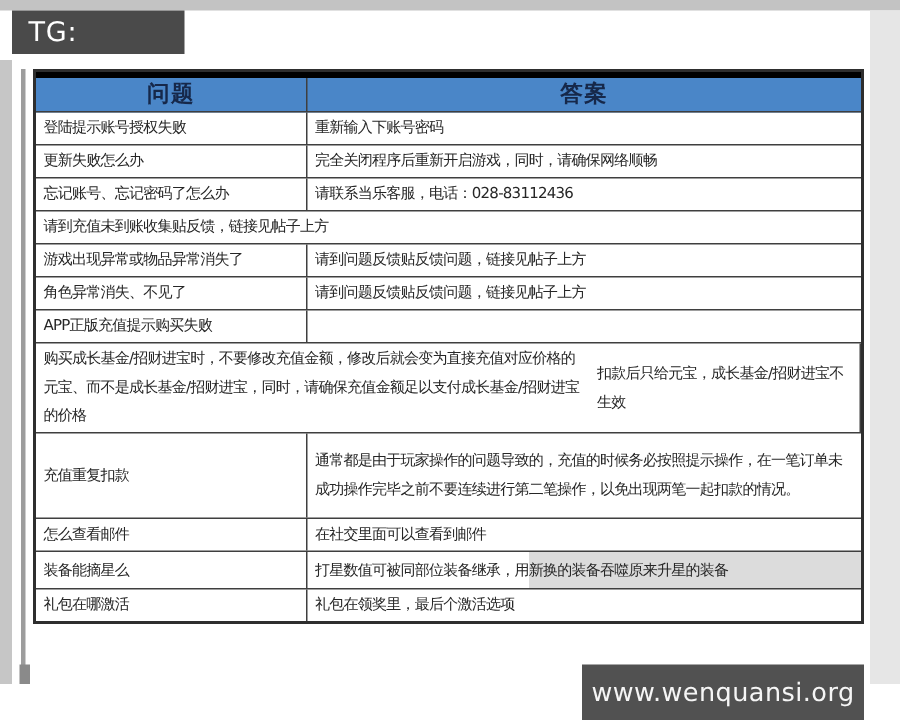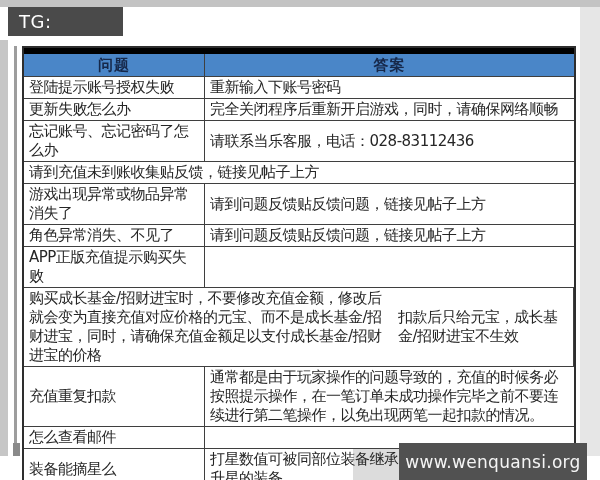--- a/index.html
+++ b/index.html
@@ -24,40 +24,40 @@
 
   
   .faq{
     position:absolute;left:22px;top:46px;width:554px;
     border:2px solid #2e2e2e;box-sizing:border-box;background:#ffffff;
   }
   .row{display:flex;border-bottom:1px solid #3f3f3f;}
   .row:last-child{border-bottom:none;}
   .cell{
     box-sizing:border-box;display:flex;align-items:center;
-    font-size:15px;line-height:19px;letter-spacing:-0.5px;color:#262626;
+    font-size:10px;line-height:19px;letter-spacing:-0.5px;color:#262626;
     padding:1px 5px 1px 5px;
   }
   .cell.q{width:181px;border-right:1px solid #3f3f3f;flex-shrink:0;}
   .cell.a{flex:1;min-width:0;}
   .row.header{
-    background:#4a86c8;border-top:6px solid #000000;min-height:22px;
+    background:#4a86c8;border-top:4px solid #000000;min-height:22px;font-family:Liberation Mono, monospace;
   }
   .row.header .cell{
     justify-content:center;font-weight:bold;font-size:15px;
     color:#16284a;letter-spacing:1px;padding:0;
   }
   .h21{min-height:21px}.h20{min-height:20px}.h24{min-height:24px}
   .h43{min-height:43px}.h56{min-height:56px}.h57{min-height:57px}
   
   .artifact{background:linear-gradient(90deg,transparent 0 148px,#dcdcdc 148px 100%);}
 
   
   .watermark{
-    position:absolute;left:399px;top:443px;width:188px;height:37px;
+    position:absolute;left:388px;top:443px;width:188px;height:37px;
     background:#515151;color:#f5f5f5;font-size:17px;
     display:flex;align-items:center;justify-content:center;letter-spacing:0.3px;
   }
 </style>
 </head>
 <body>
 
 <div class="strip-top"></div>
 <div class="strip-left"></div>
 <div class="strip-left-line"></div>
@@ -100,20 +100,21 @@
   <div class="row h57">
     <div class="cell a">购买成长基金/招财进宝时，不要修改充值金额，修改后就会变为直接充值对应价格的元宝、而不是成长基金/招财进宝，同时，请确保充值金额足以支付成长基金/招财进宝的价格</div>
     <div class="cell q">扣款后只给元宝，成长基金/招财进宝不生效</div>
   </div>
   <div class="row h56">
     <div class="cell q">充值重复扣款</div>
     <div class="cell a">通常都是由于玩家操作的问题导致的，充值的时候务必按照提示操作，在一笔订单未成功操作完毕之前不要连续进行第二笔操作，以免出现两笔一起扣款的情况。</div>
   </div>
   <div class="row h20">
     <div class="cell q">怎么查看邮件</div>
+    <div class="cell a">在社交里面可以查看到邮件</div>
   </div>
   <div class="row h24">
     <div class="cell q">装备能摘星么</div>
     <div class="cell a artifact">打星数值可被同部位装备继承，用新换的装备吞噬原来升星的装备</div>
   </div>
   <div class="row h21">
     <div class="cell q">礼包在哪激活</div>
     <div class="cell a">礼包在领奖里，最后个激活选项</div>
   </div>
 </div>

